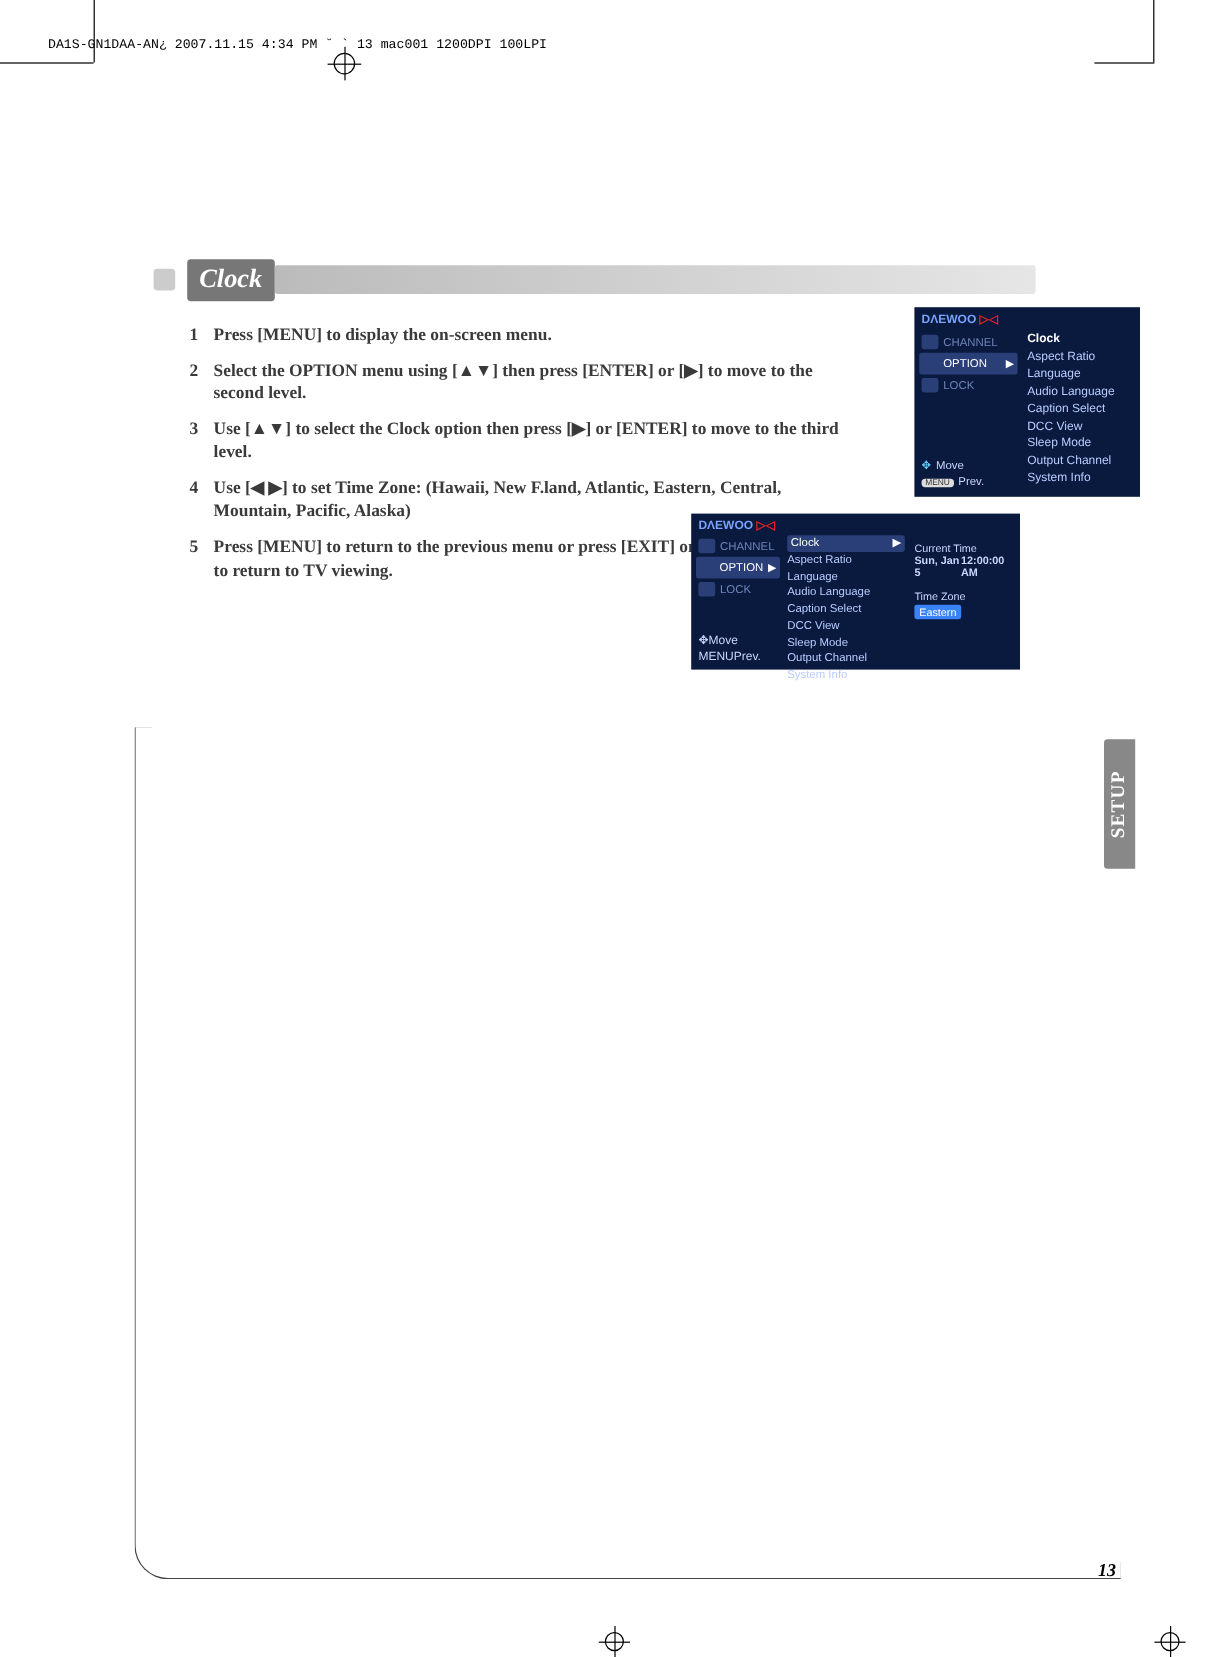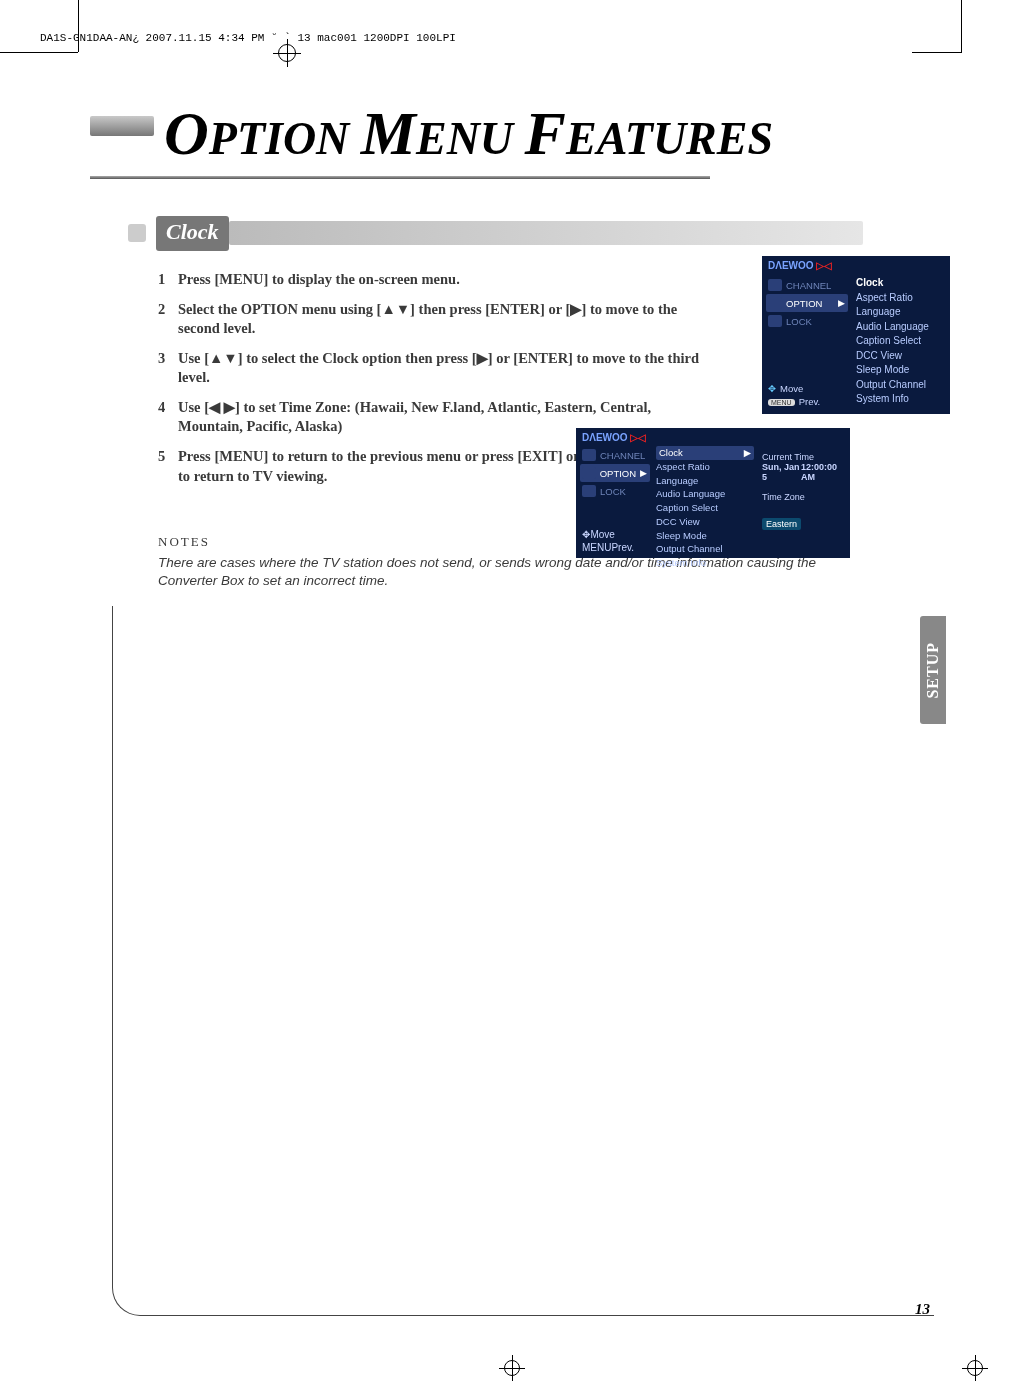--- a/index.html
+++ b/index.html
@@ -58,21 +58,21 @@
   .osd1 .foot { position: absolute; bottom: 6px; left: 6px; font-size: 9.5px; color: #c9d6ff; line-height: 1.3; }
   .osd1 .foot .cross { color:#6cf; margin-right:4px; }
   .osd1 .foot .pill { background:#ddd; color:#333; font-size:7px; padding:0 3px; border-radius:3px; margin-right:4px; }
 
   .osd2 { position: absolute; top: 332px; right: 100px; width: 274px; height: 130px; background: #0a1a3e; color: #fff; font-size: 10px; padding: 4px 6px; }
   .osd2 .left { position: absolute; top: 18px; left: 4px; width: 70px; }
   .osd2 .mid { position: absolute; top: 18px; left: 80px; width: 98px; color: #b8ccff; font-size: 9.5px; line-height: 1.45; }
   .osd2 .mid .hi { background:#2a3f78; color:#fff; border-radius:2px; padding:0 3px; display:flex; justify-content:space-between;}
   .osd2 .right { position: absolute; top: 24px; left: 186px; width: 84px; font-size: 9px; color: #c9d6ff; }
   .osd2 .right .val-row { display:flex; justify-content:space-between; font-weight:bold; }
-  .osd2 .right .tz-val { background:#0c4a6e; color:#fff; padding:1px 4px; border-radius:2px; display:inline-block; margin-top:16px; }
+  .osd2 .right .tz-val { background:#3b82f6; color:#fff; padding:1px 4px; border-radius:2px; display:inline-block; margin-top:2px; }
   .osd2 .foot { position: absolute; bottom: 4px; left: 6px; font-size: 10px; color: #c9d6ff; line-height: 1.3; }
 
   
   .tab { position: absolute; top: 520px; right: 4px; width: 26px; height: 108px; background: #888; display: flex; align-items: center; justify-content: center; border-radius: 3px 0 0 3px; }
   .tab span { writing-mode: vertical-rl; transform: rotate(180deg); font-family: "Times New Roman", serif; font-weight: bold; font-size: 16px; color: #fff; letter-spacing: 1px; }
   .pagenum { position: absolute; bottom: 8px; right: 20px; font-style: italic; font-weight: bold; font-family: "Times New Roman", serif; font-size: 15px; }
   .frame { position: absolute; top: 510px; right: 16px; width: 822px; height: 710px; border: 1px solid #444; border-top: none; border-right: none; border-top-left-radius: 0; border-bottom-left-radius: 28px; }
 
   
   .drill { position: absolute; width: 26px; height: 26px; }
@@ -88,27 +88,20 @@
 <div class="crop-line crop-tl-h"></div>
 <div class="crop-line crop-tl-v"></div>
 <div class="crop-line crop-tr-h"></div>
 <div class="crop-line crop-tr-v"></div>
 <div class="reg-target"></div>
 
 <div class="header-text">DA1S-GN1DAA-AN¿  2007.11.15 4:34 PM  ˘ ` 13   mac001  1200DPI 100LPI</div>
 
 <div class="sheet">
 
-  <div class="title-row">
-    <div class="bar1"></div>
-    <div class="text">
-      <span class="big">O</span><span class="small">PTION </span><span class="big">M</span><span class="small">ENU </span><span class="big">F</span><span class="small">EATURES</span>
-    </div>
-    <div class="underline"></div>
-  </div>
 
   <div class="section">
     <div class="sq"></div>
     <div class="pill">Clock</div>
     <div class="tail"></div>
   </div>
 
   <div class="body-col">
     <ol class="steps">
       <li>
@@ -122,24 +115,20 @@
         </li>
       <li>
           <span class="txt">Use [◀ ▶] to set Time Zone: (Hawaii, New F.land, Atlantic, Eastern, Central, Mountain, Pacific, Alaska)</span>
         </li>
       <li>
           <span class="txt">Press [MENU] to return to the previous menu or press [EXIT] on the Remote Control to return to TV viewing.</span>
         </li>
     </ol>
   </div>
 
-  <div class="notes">
-    <div class="lbl">NOTES</div>
-    <div class="txt">There are cases where the TV station does not send, or sends wrong date and/or time information causing the Converter Box to set an incorrect time.</div>
-  </div>
 
   <div class="osd1">
     <span class="osd-logo"><span>DΛEWOO</span><span class="r"> ▷◁</span></span>
     <div class="left">
       <div class="menu-row">
           <div class="ic"></div>
           <span>CHANNEL</span>
         </div>
       <div class="menu-row sel">
           <div class="ic"></div>

